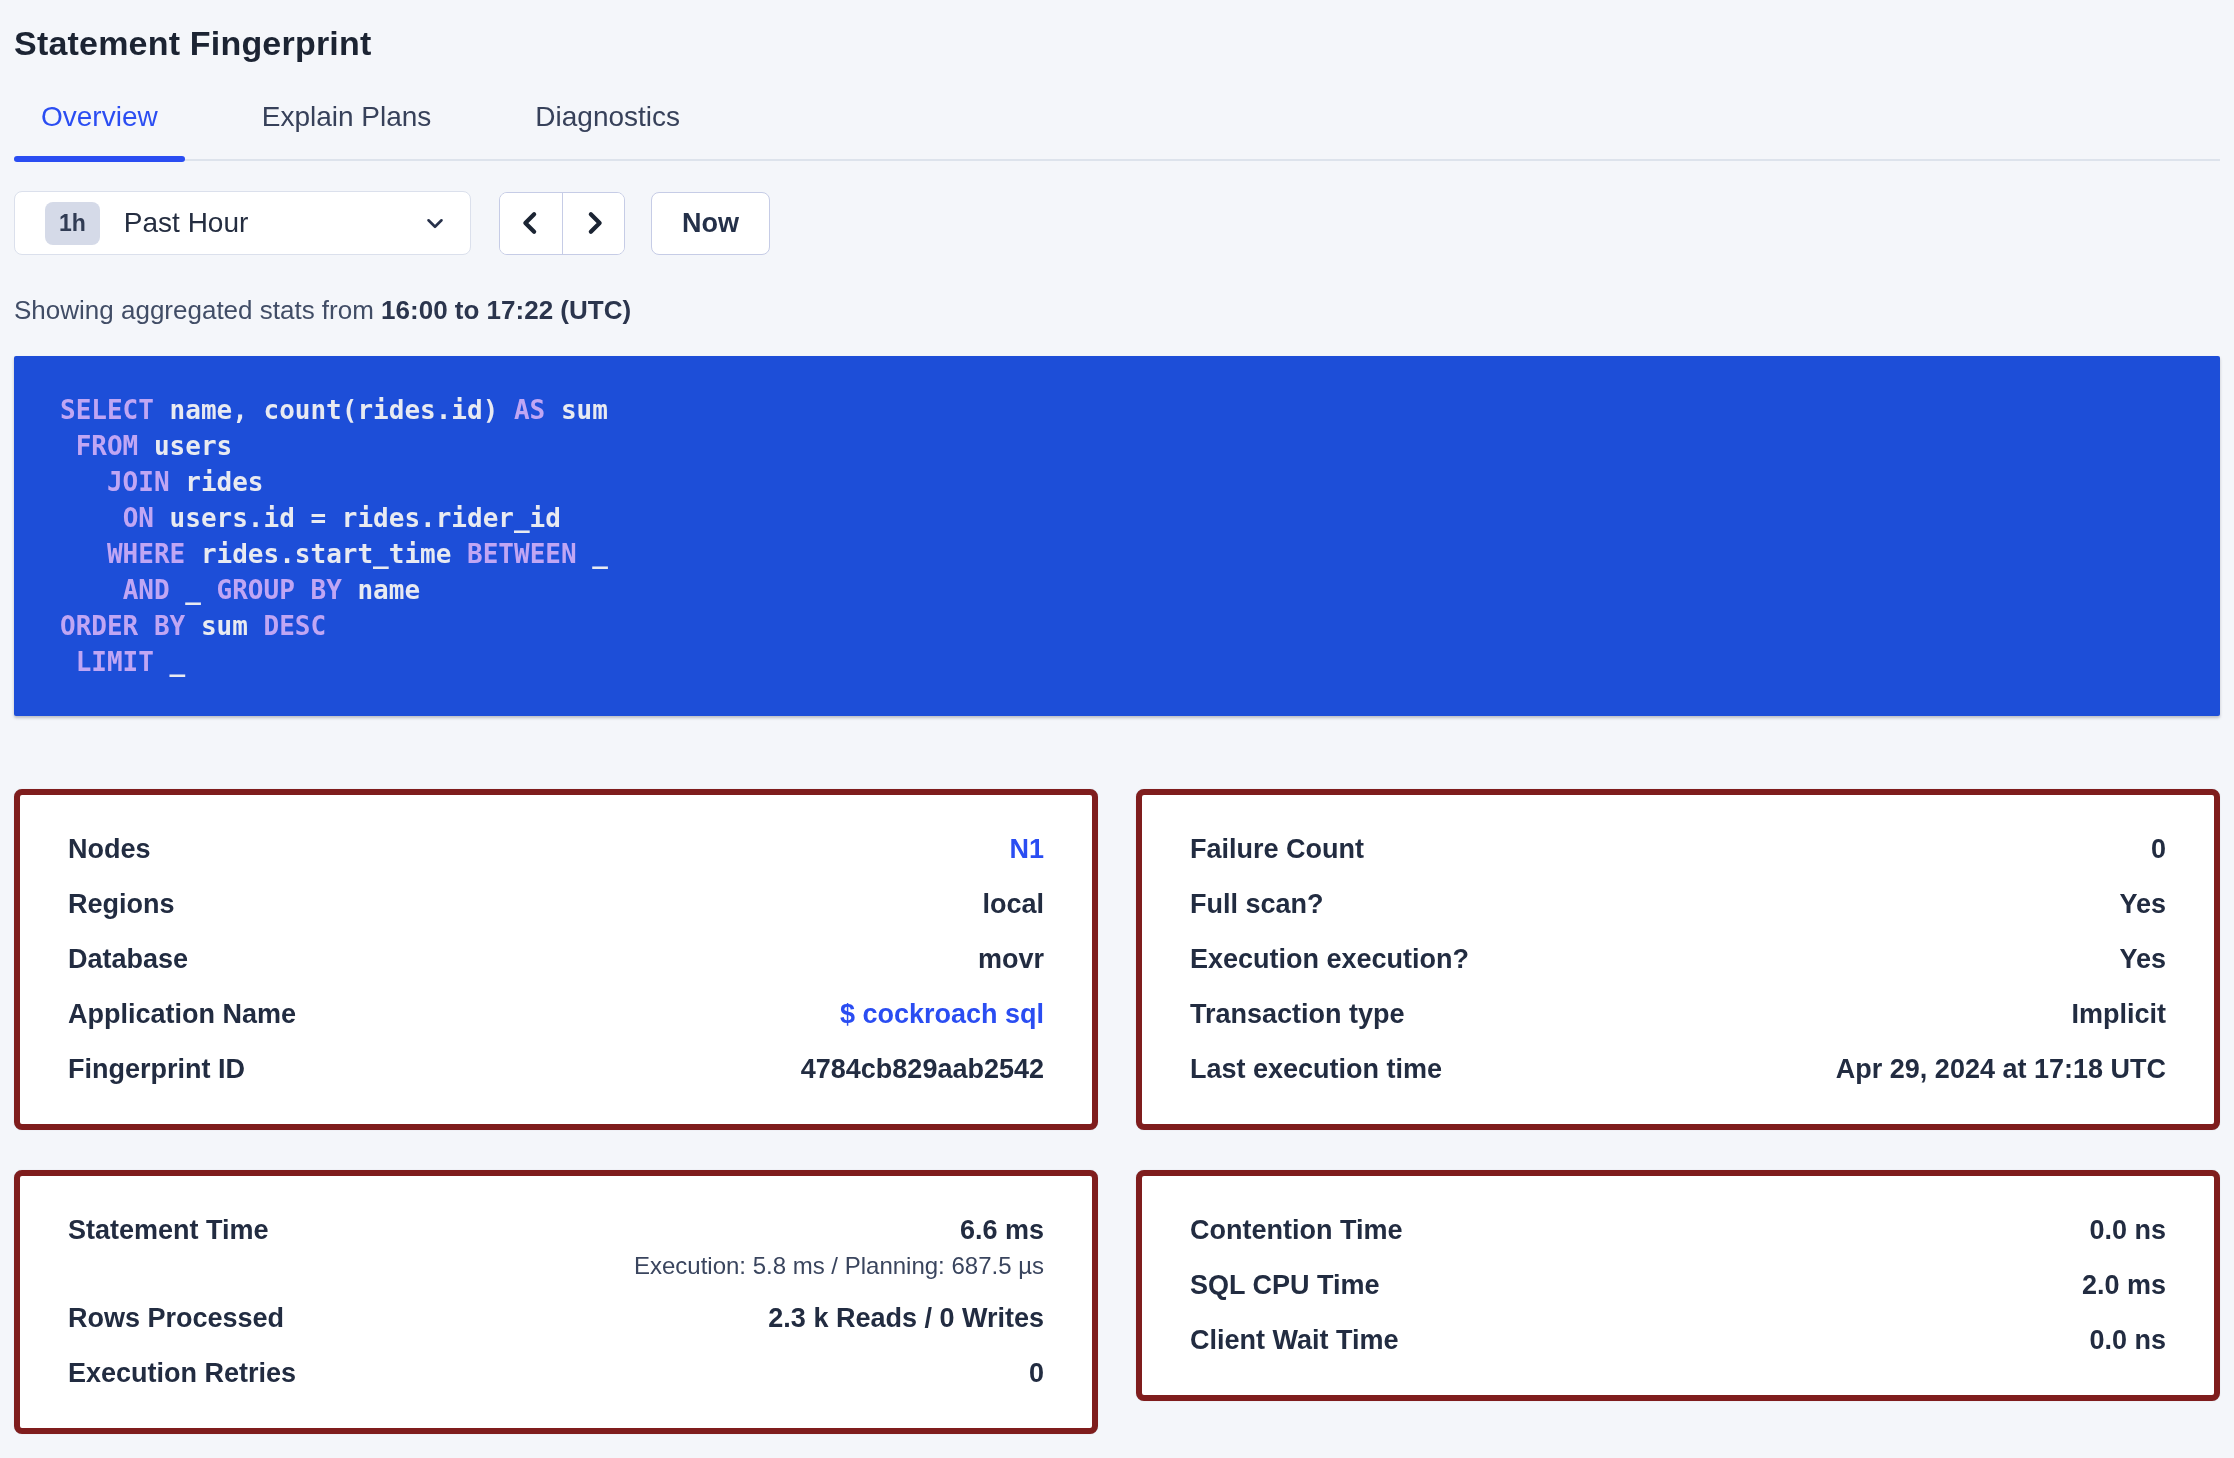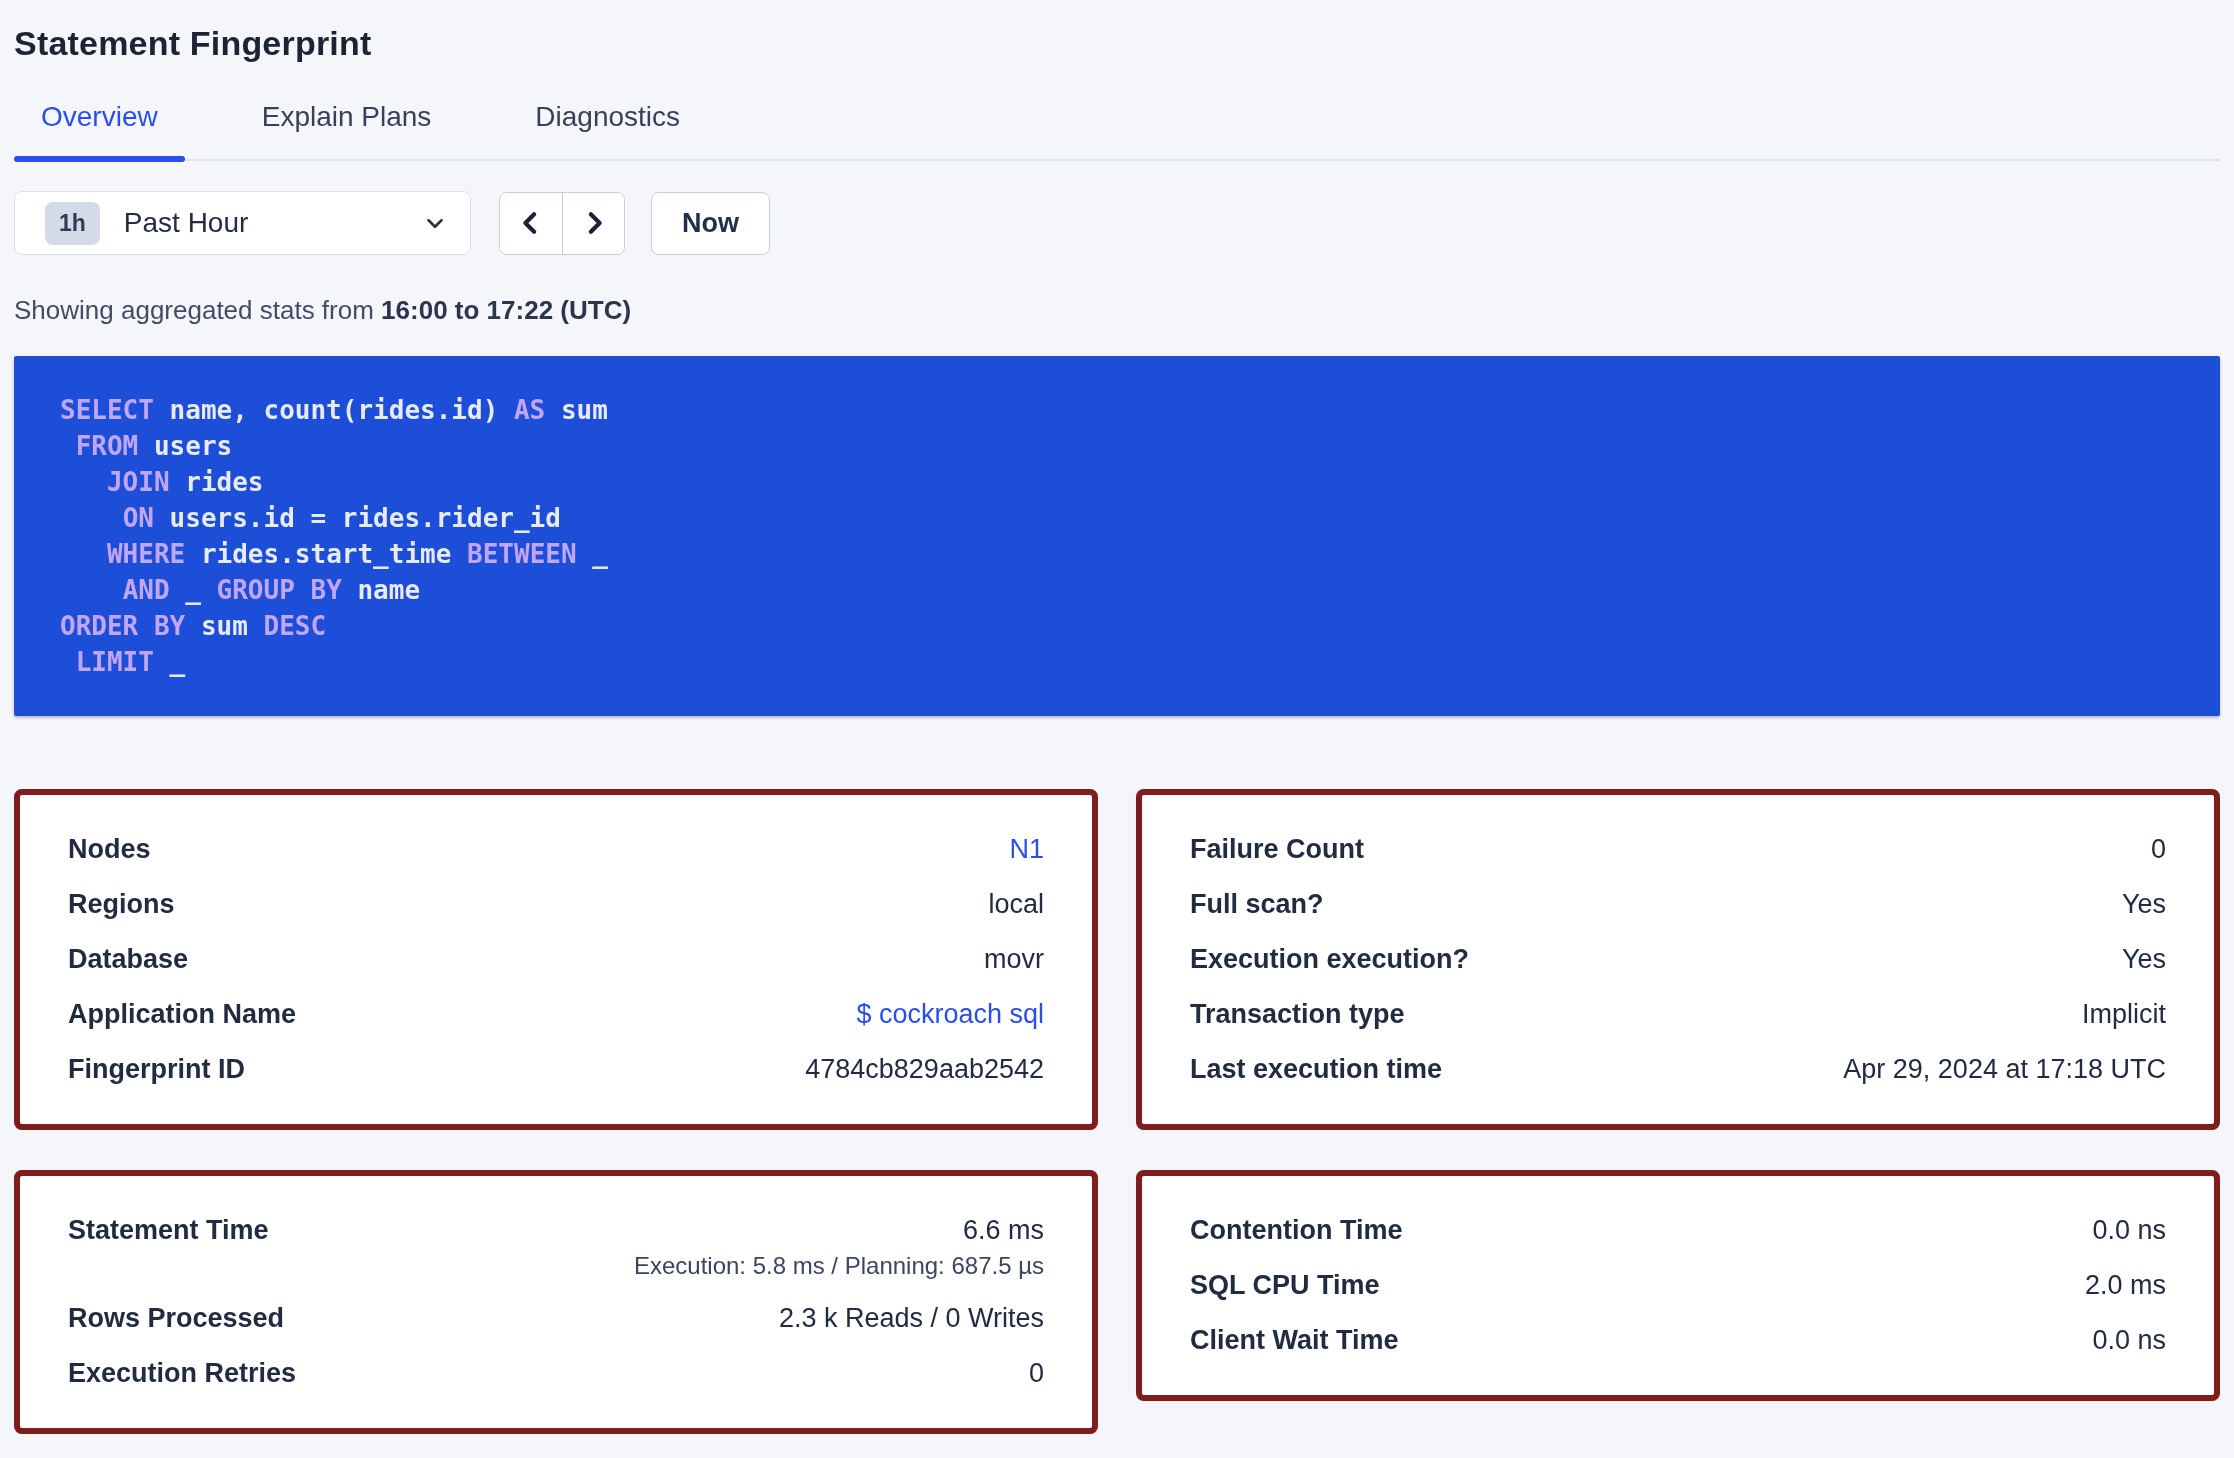--- a/index.html
+++ b/index.html
@@ -161,21 +161,21 @@
     align-items: center;
     justify-content: space-between;
   }
   .prop-label {
     font-size: 27px;
     font-weight: 700;
     color: #222c41;
   }
   .prop-value {
     font-size: 27px;
-    font-weight: 400;
+    font-weight: 700;
     color: #222c41;
   }
   .prop-value.link { color: #2a4df2; cursor: pointer; }
   .stat-row-main {
     display: flex;
     align-items: flex-start;
     justify-content: space-between;
     padding-top: 12px;
     min-height: 88px;
   }

